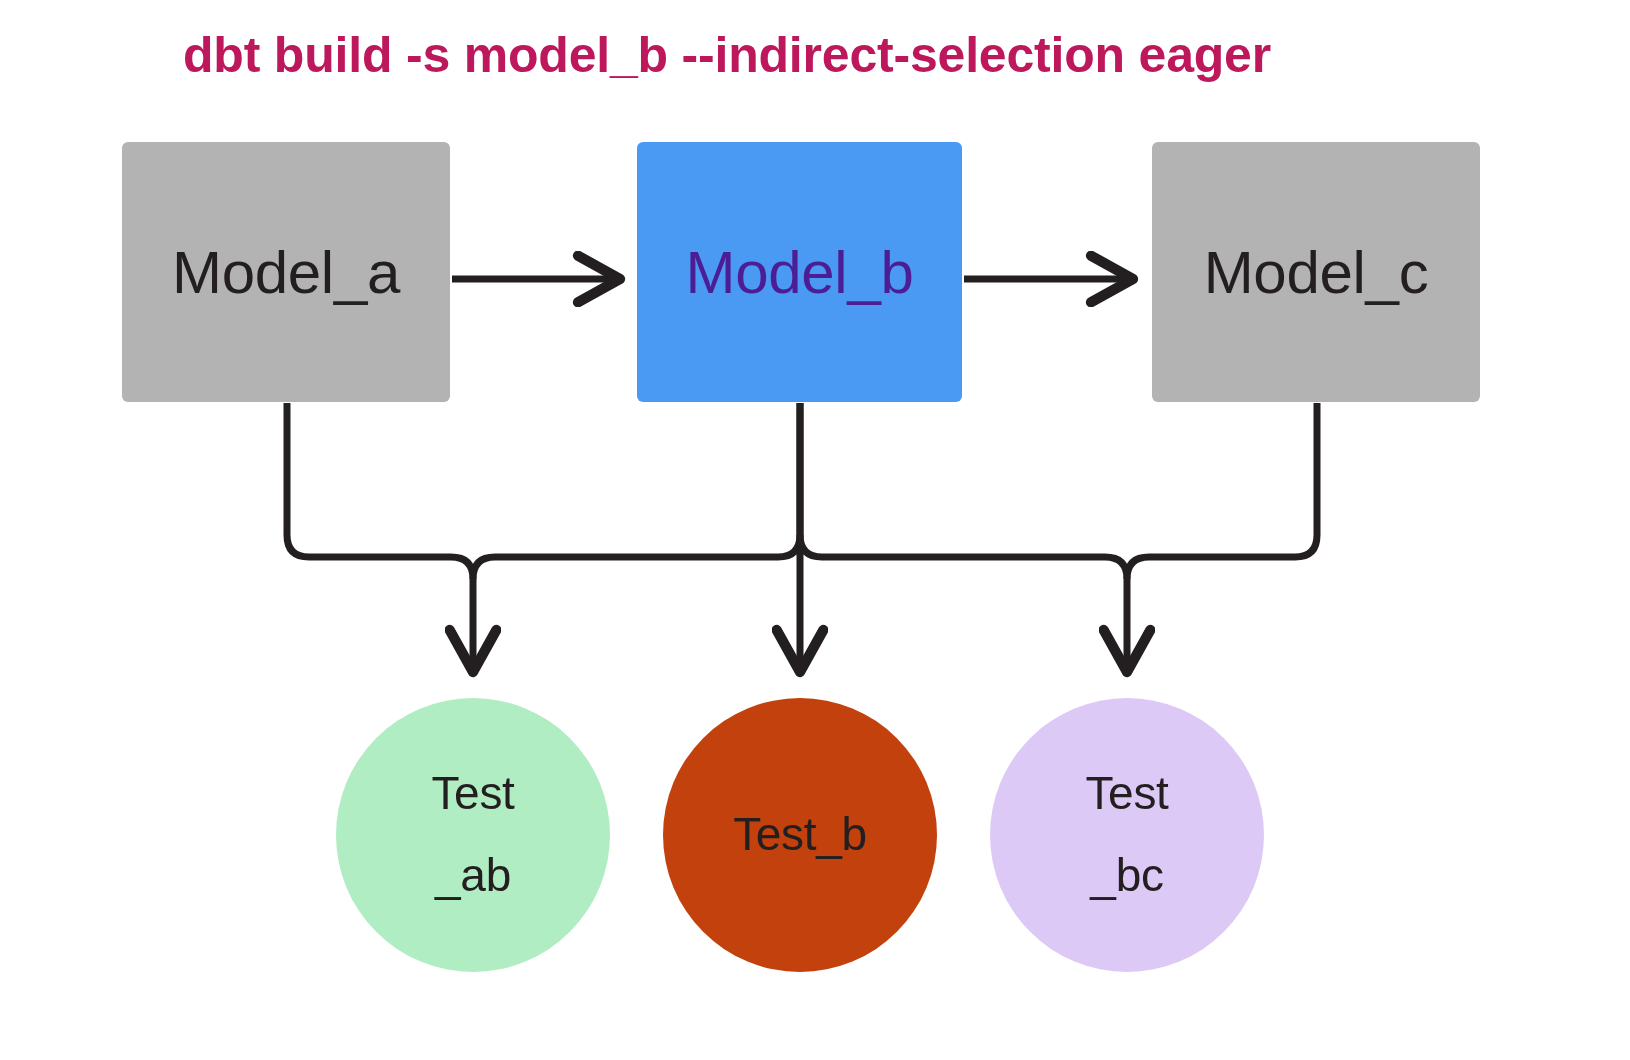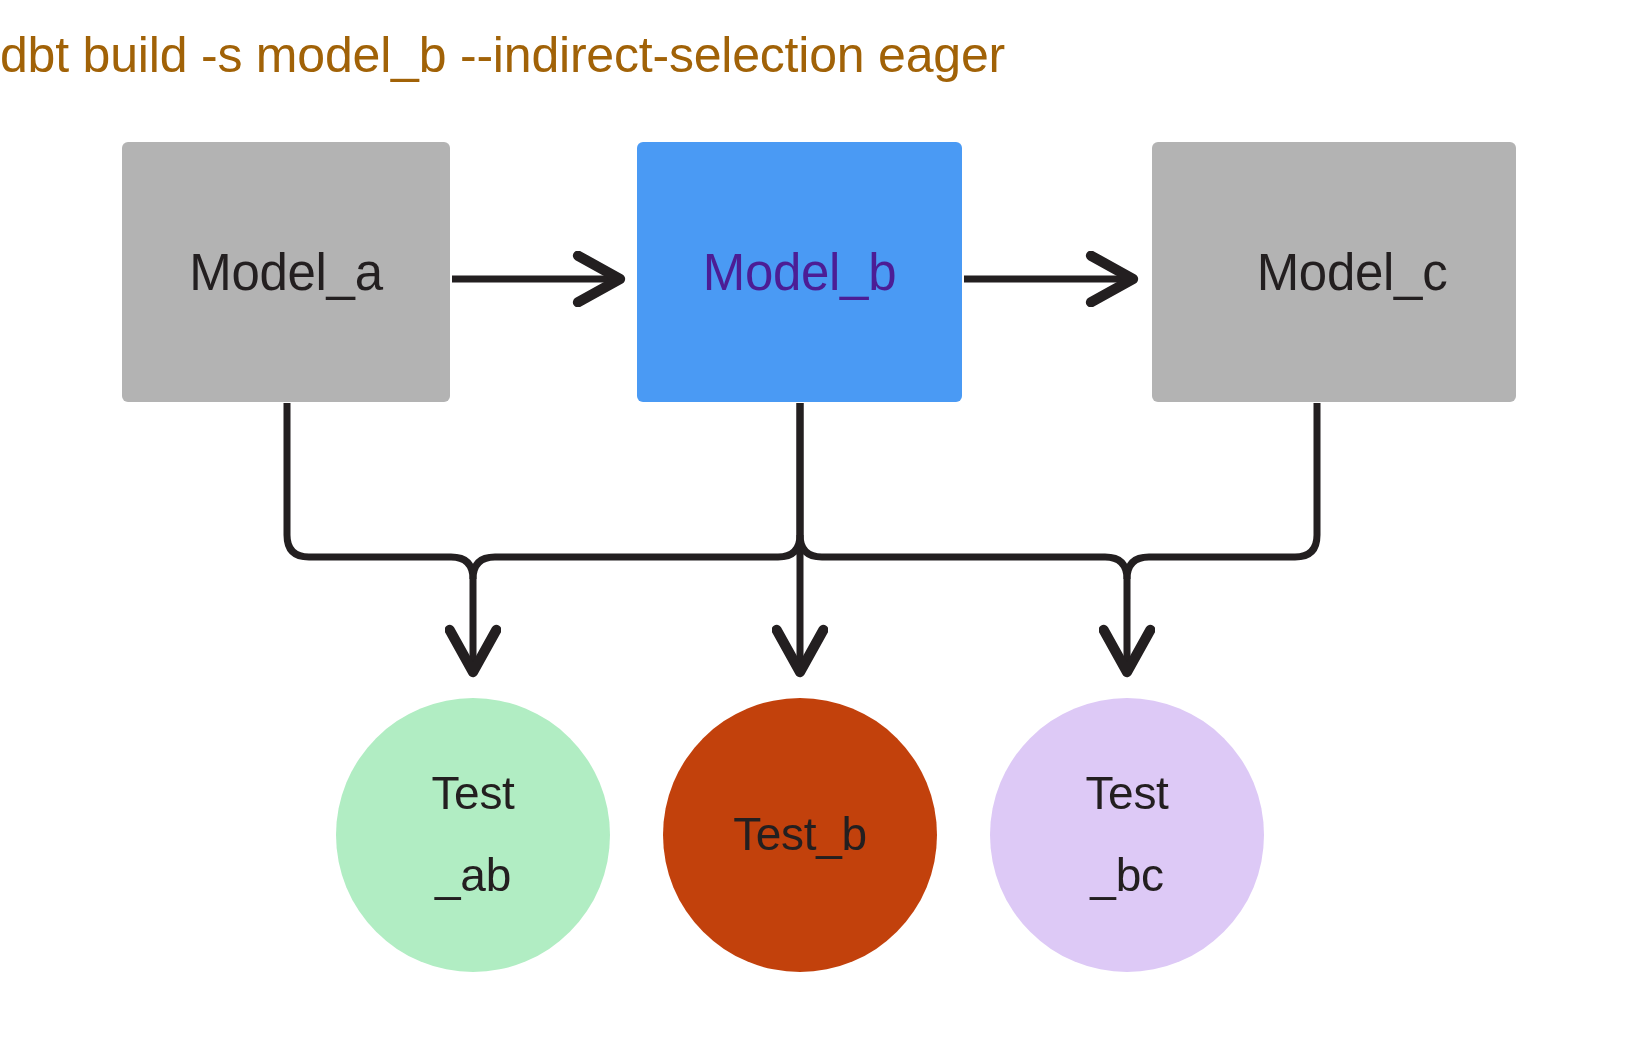--- a/index.html
+++ b/index.html
@@ -22,34 +22,34 @@
     top: 0;
     left: 0;
     width: 1630px;
     height: 1060px;
   }
   .diagram-title {
     position: absolute;
     left: 0;
     top: 26px;
     width: 1454px;
-    text-align: left;
+    text-align: center;
     font-size: 50px;
-    font-weight: 400;
-    color: #a16207;
+    font-weight: 700;
+    color: #be185d;
     letter-spacing: -0.2px;
     white-space: nowrap;
   }
   .node-box {
     position: absolute;
     border-radius: 6px;
     display: flex;
     align-items: center;
     justify-content: center;
-    font-size: 51px;
+    font-size: 60px;
     font-weight: 400;
     letter-spacing: -0.3px;
   }
   .node-circle {
     position: absolute;
     border-radius: 50%;
     display: flex;
     flex-direction: column;
     align-items: center;
     justify-content: center;
@@ -107,21 +107,21 @@
   </svg>
 
   <div class="node-box" style="left:122px; top:142px; width:328px; height:260px; background:#b3b3b3; color:#231f20;">
     <span>Model_a</span>
   </div>
 
   <div class="node-box" style="left:637px; top:142px; width:325px; height:260px; background:#4a9af4; color:#4c1d95;">
     <span>Model_b</span>
   </div>
 
-  <div class="node-box" style="left:1152px; top:142px; width:328px; height:260px; background:#b3b3b3; color:#231f20;padding-left:36px;">
+  <div class="node-box" style="left:1152px; top:142px; width:328px; height:260px; background:#b3b3b3; color:#231f20;">
     <span>Model_c</span>
   </div>
 
   <div class="node-circle" style="left:336px; top:698px; width:274px; height:274px; background:#b1edc3; color:#231f20;">
     <span class="cline">Test</span>
     <span class="cline">_ab</span>
   </div>
 
   <div class="node-circle" style="left:663px; top:698px; width:274px; height:274px; background:#c2410c; color:#231f20;">
     <span class="cline">Test_b</span>

